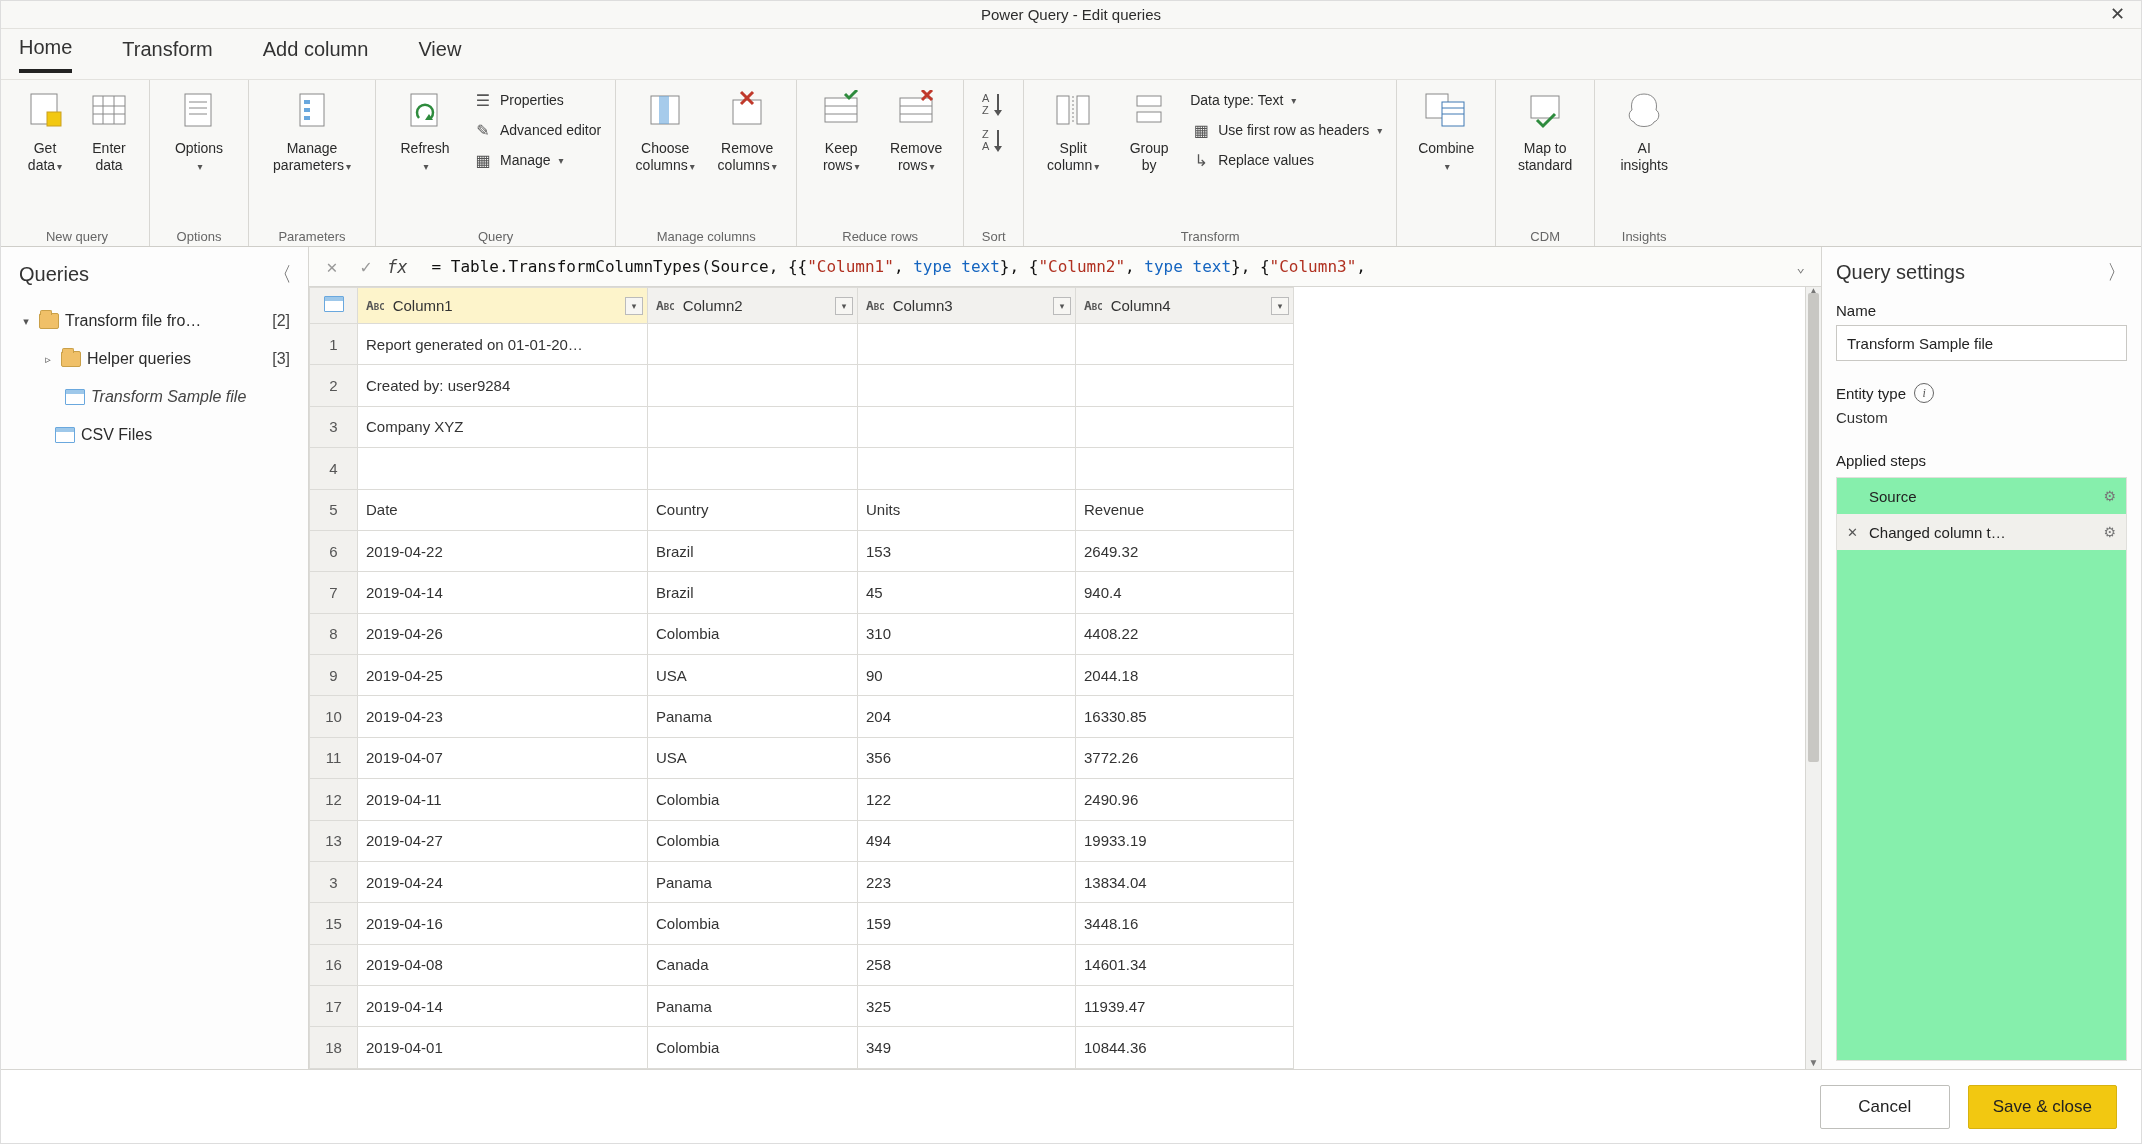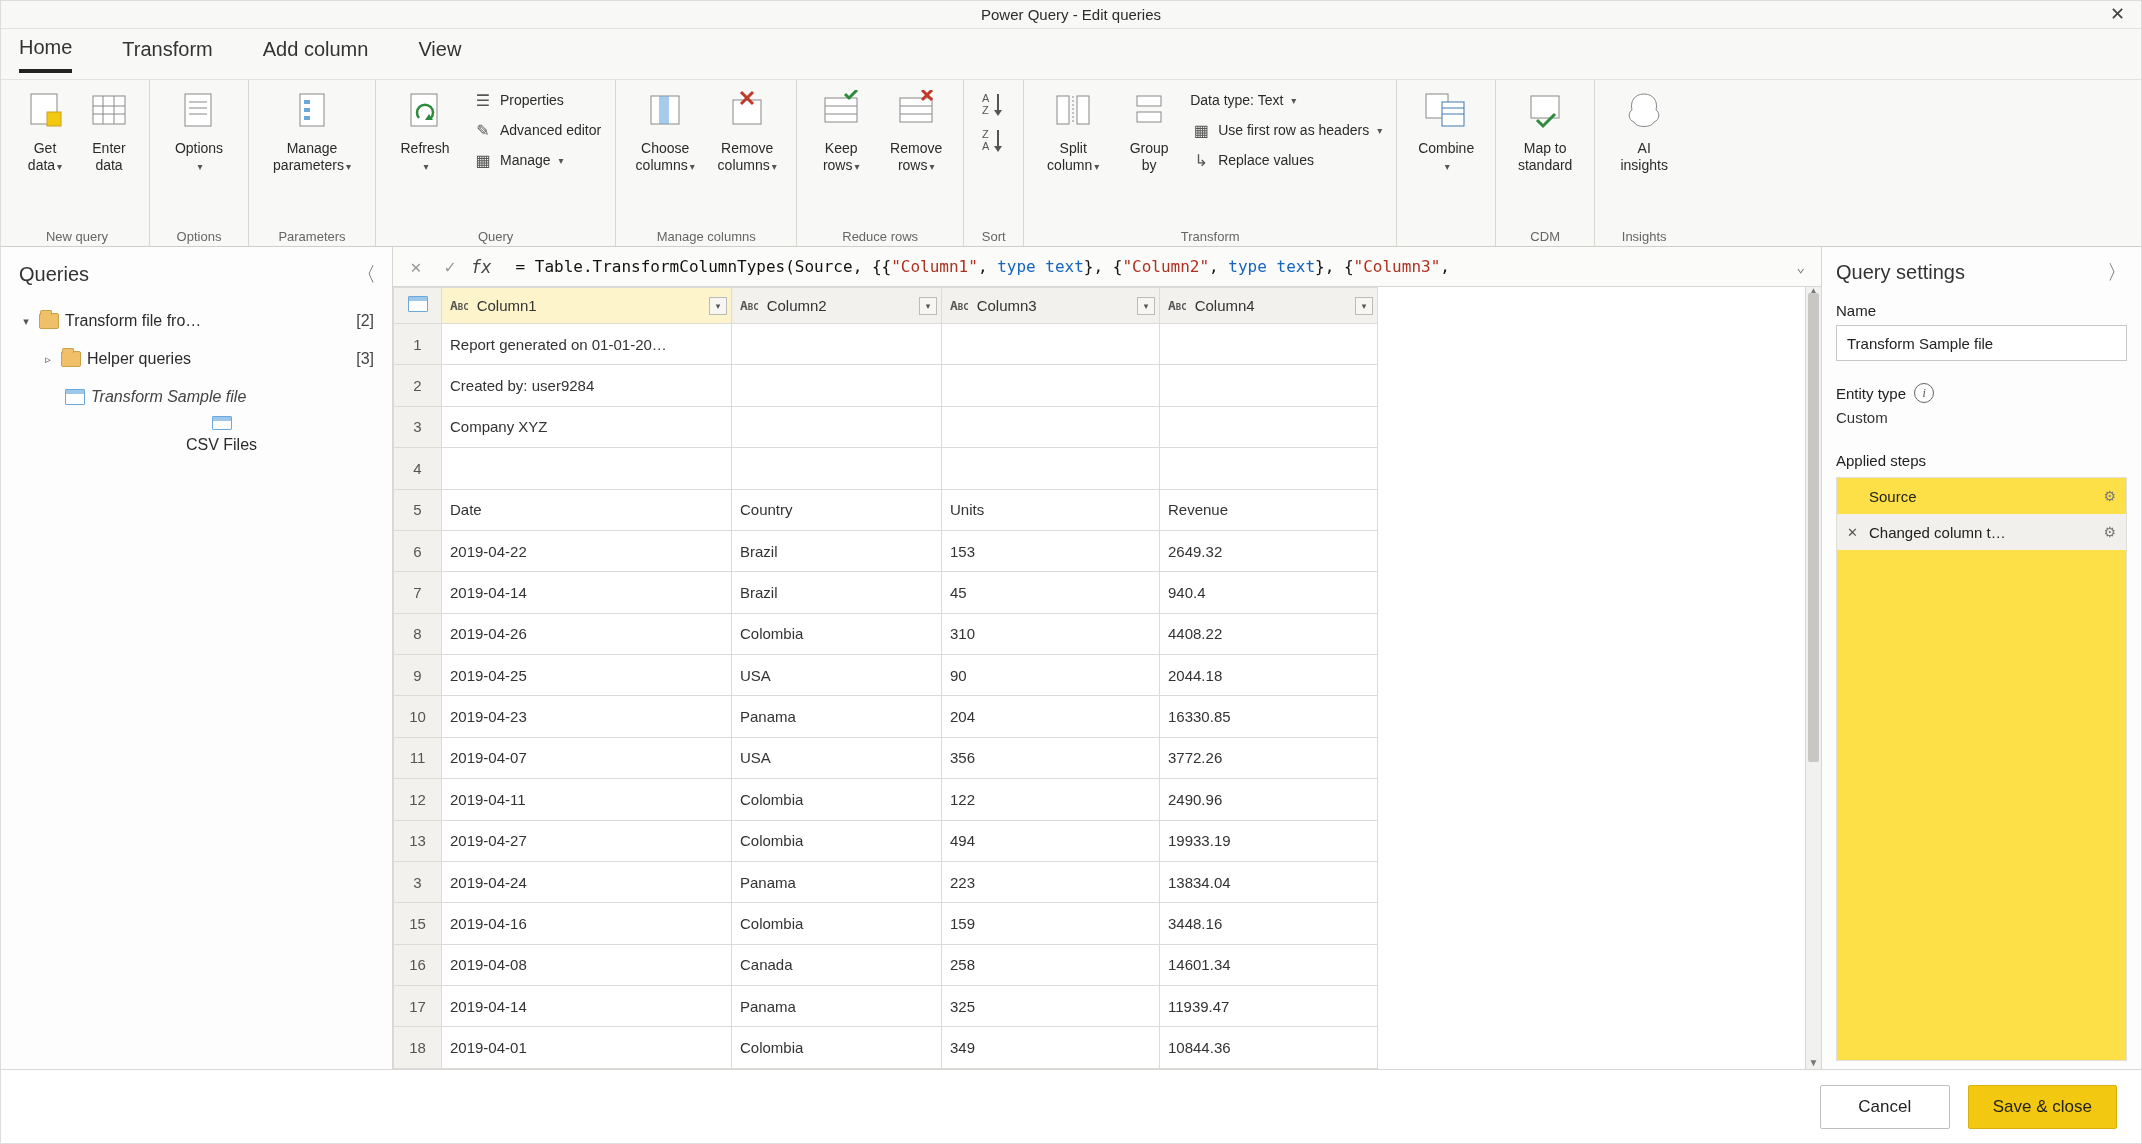--- a/index.html
+++ b/index.html
@@ -106,21 +106,21 @@
   .small-row { display: flex; align-items: center; height: 28px; font-size: 14px; color: #2b2b2b; cursor: pointer; gap:6px;}
   .small-row .sicon { width: 22px; text-align: center; font-size: 16px; color: #555; }
   
   .main {
     flex: 1;
     display: flex;
     overflow: hidden;
   }
   
   .queries-pane {
-    width: 392px;
+    width: 308px;
     border-right: 1px solid #d7d6d2;
     background: #fdfdfd;
     display: flex;
     flex-direction: column;
     padding: 8px 4px;
   }
   .pane-header {
     display: flex;
     align-items: center;
     font-size: 20px;
@@ -258,21 +258,21 @@
     background:#fff; font-size:15px; padding:0 10px; color:#222;
   }
   .entity-row { display:flex; align-items:center; gap:8px; margin-top:22px;}
   .info-icon {
     width:20px;height:20px;border:1.5px solid #666;border-radius:50%;
     display:flex;align-items:center;justify-content:center;
     font-size:12px;font-style:italic;font-family:serif;color:#555;
   }
   .entity-val { font-size:15px; color:#333; margin-top:6px;}
   .steps-label { font-size:15px; margin-top:26px; margin-bottom:8px;}
-  .steps-list { border:1px solid #e0dfdb; background:#fde047; flex:1; overflow:hidden;}
+  .steps-list { border:1px solid #e0dfdb; background:#86efac; flex:1; overflow:hidden;}
   .step-row {
     display:flex; align-items:center; height:36px;
     font-size:15px; padding:0 10px; gap:8px;
     cursor:pointer;
     justify-content: space-between;
   }
   .step-row.sel { background:#f1f0ec; }
   .step-title { flex:1; overflow:hidden; white-space:nowrap; text-overflow:ellipsis;}
   .gear { color:#777; font-size:14px;}
   .step-del { color:#555; font-size:13px; width:14px;}
@@ -606,21 +606,21 @@
       <div class="tree-item sub">
         <span class="tree-arrow">▹</span>
         <span class="folder-icon"></span>
         <span>Helper queries</span>
         <span class="count">[3]</span>
       </div>
       <div class="tree-item subsub sel">
         <span class="table-icon"></span>
         <span class="italic">Transform Sample file</span>
       </div>
-      <div class="tree-item" style="padding-left:42px;flex-direction:column;">
+      <div class="tree-item" style="padding-left:42px;">
         <span class="table-icon"></span>
         <span>CSV Files</span>
       </div>
     </div>
   </div>
 
   <div class="center">
 
     <div class="formula-bar">
       <span class="fb-btn">✕</span>

